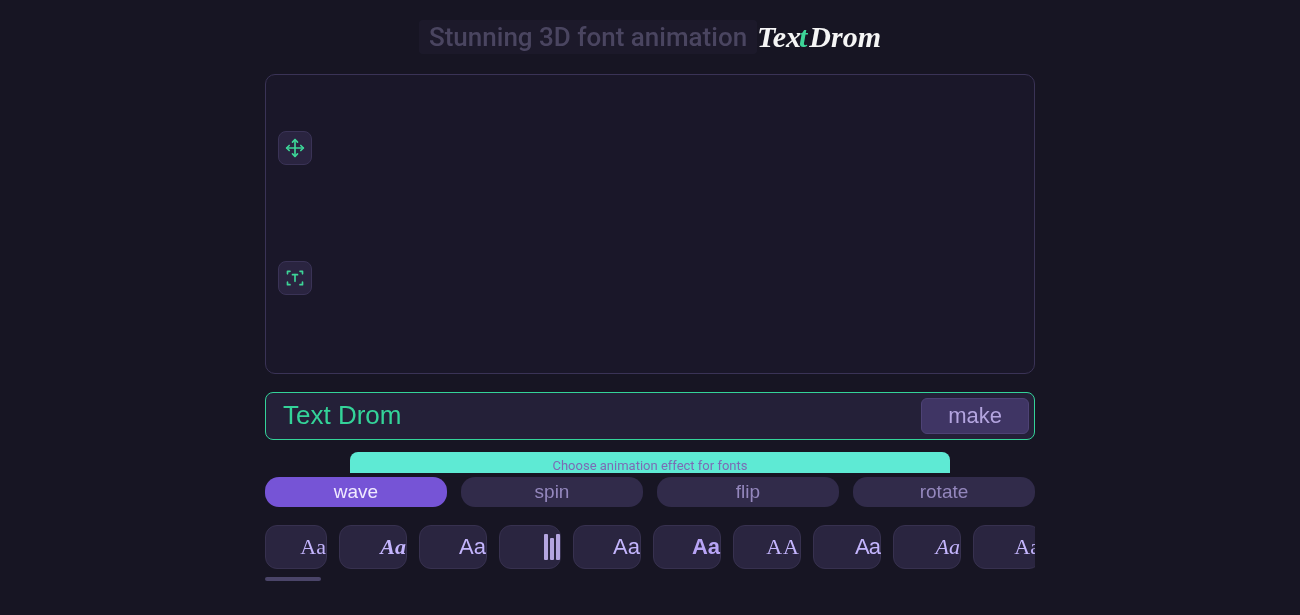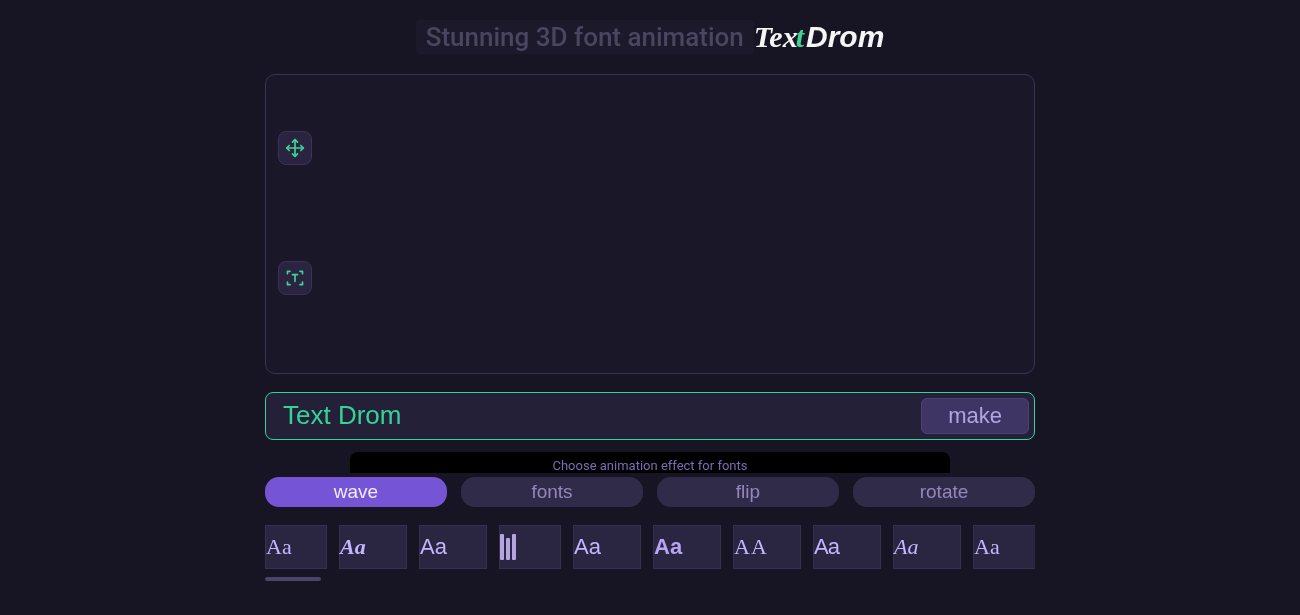--- a/index.html
+++ b/index.html
@@ -34,21 +34,21 @@
   }
   .logo {
     font-size: 30px;
     font-weight: 700;
     font-style: italic;
     display: flex;
     align-items: baseline;
   }
   .logo .tex { color: #f5f5f5; font-family: Georgia, "Brush Script MT", cursive; }
   .logo .t { color: #3dd598; font-family: Georgia, cursive; position: relative; left: -2px; }
-  .logo .drom { color: #f5f5f5; font-family: Liberation Sans, sans-serif; }
+  .logo .drom { color: #f5f5f5; font-family: Liberation Serif, serif; }
 
   .canvas-area {
     width: 100%;
     height: 300px;
     border: 1px solid #3a3356;
     border-radius: 10px;
     background: #1a1729;
     position: relative;
     margin-bottom: 18px;
   }
@@ -93,21 +93,21 @@
     border: 1px solid #4d4275;
     color: #b4a5e0;
     font-size: 22px;
     padding: 4px 26px;
     border-radius: 6px;
     cursor: pointer;
     font-weight: 400;
   }
 
   .effects-section {
-    background: #000000;
+    background: #5eead4;
     border-radius: 8px 8px 0 0;
     padding: 6px 8px 0 8px;
     width: 600px;
     margin: 0 auto 4px auto;
     text-align: center;
   }
   .effects-hint {
     font-size: 13px;
     color: #7c6bb5;
     display: block;
@@ -139,24 +139,24 @@
     gap: 12px;
     width: 100%;
     overflow-x: hidden;
     padding-bottom: 6px;
   }
   .font-tile {
     min-width: 62px;
     height: 44px;
     background: #2a2540;
     border: 1px solid #37314f;
-    border-radius: 0;
+    border-radius: 12px;
     display: flex;
     align-items: center;
-    justify-content: flex-start;
+    justify-content: flex-end;
     color: #c4b5fd;
     font-size: 22px;
     cursor: pointer;
     flex-shrink: 0;
   }
   .font-tile.wide { min-width: 68px; }
   .font-tile .serif { font-family: Georgia, serif; }
   .font-tile .bolditalic { font-weight: 700; font-style: italic; font-family: Georgia, serif; }
   .font-tile .thin { font-weight: 300; font-family: "Helvetica Neue", Arial, sans-serif; }
   .font-tile .round { font-family: "Arial Rounded MT Bold", Arial, sans-serif; }
@@ -220,21 +220,21 @@
     <input class="text-input" type="text" value="Text Drom" style="">
     <button class="make-btn">make</button>
   </div>
 
   <div class="effects-section">
     <span class="effects-hint">Choose animation effect for fonts</span>
   </div>
 
   <div class="effects-row">
     <button class="effect-btn active">wave</button>
-    <button class="effect-btn">fonts</button>
+    <button class="effect-btn">spin</button>
     <button class="effect-btn">flip</button>
     <button class="effect-btn">rotate</button>
   </div>
 
   <div class="fonts-row">
     <div class="font-tile">
         <span class="serif">Aa</span>
       </div>
     <div class="font-tile wide">
         <span class="bolditalic">Aa</span>

